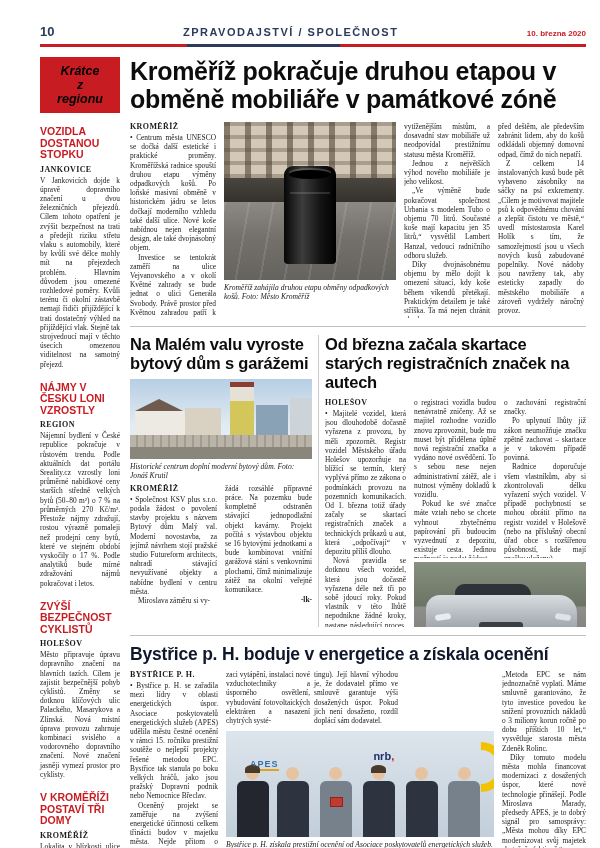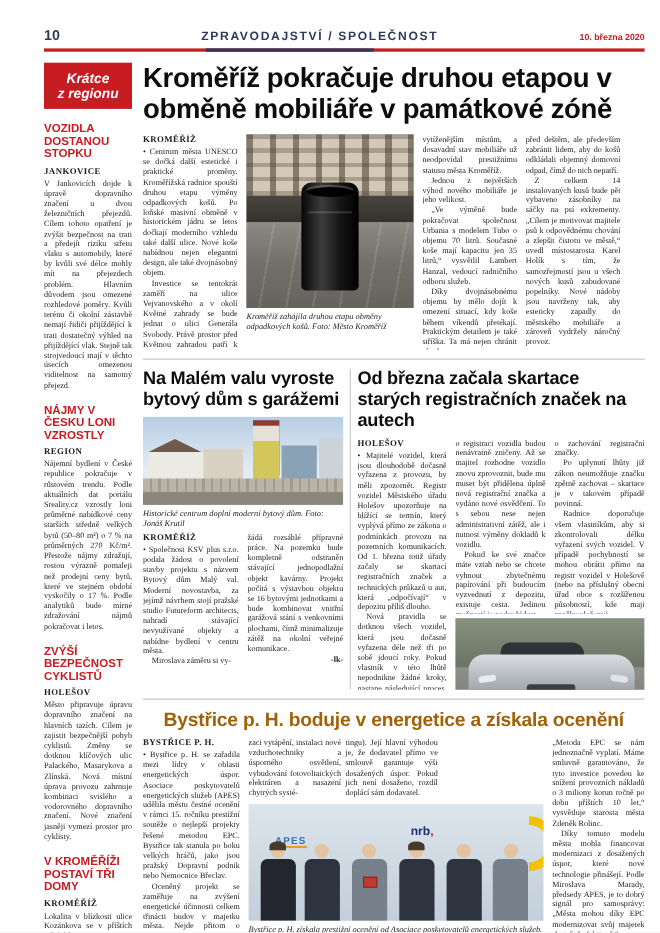--- a/index.html
+++ b/index.html
@@ -12,40 +12,40 @@
   .hdr .sect{font-family:"Liberation Sans",sans-serif;font-weight:bold;font-size:11px;
              letter-spacing:1.5px;color:#2c3a5c;}
   .hdr .date{font-family:"Liberation Sans",sans-serif;font-weight:bold;font-size:8px;color:#c81c23;}
   .hrule{height:3px;background:#c81c23;position:relative;margin-bottom:10px;}
   .hrule .navy{position:absolute;left:27%;width:28%;top:0;height:3px;background:#2c3a5c;}
   
   .content{display:flex;gap:10px;}
   .sidebar{width:80px;flex-shrink:0;}
   .main{width:456px;flex-shrink:0;}
   
-  .kratce{background:#c81c23;color:#ffffff;text-align:center;padding:7px 2px;margin-bottom:4px;}
+  .kratce{background:#c81c23;color:#000000;text-align:center;padding:7px 16px;margin-bottom:4px;}
   .kratce span{display:block;font-family:"Liberation Sans",sans-serif;font-weight:bold;
                font-style:italic;font-size:12.5px;line-height:14px;}
   .sb-item h3{margin:13px 0 4px 0;color:#c81c23;font-family:"Liberation Sans",sans-serif;
               font-weight:bold;font-size:10.5px;line-height:11.5px;}
   .dl{font-weight:bold;font-size:8px;letter-spacing:.4px;margin:0 0 2px 0;}
   .sb-item .bodytx{font-size:7.4px;line-height:9.2px;text-align:justify;}
   
   .bodytx p{margin:0;text-align:justify;font-size:7.4px;line-height:9.2px;}
   .bodytx p + p{text-indent:8px;}
   .signoff{text-align:right;font-size:7.4px;font-weight:bold;margin-top:1px;}
   .caption{font-style:italic;font-size:7.6px;line-height:9.4px;margin-top:3px;}
   .hdiv{border-top:1px solid #bfbfbf;margin:8px 0;}
   .vdiv{width:1px;background:#c9c9c9;margin:0 6px;}
   
   .a1-headline{font-family:"Liberation Sans",sans-serif;font-weight:bold;font-size:25px;
                line-height:28px;letter-spacing:-.3px;margin:0 0 9px 0;color:#0d0d0d;}
   .a1-body{display:flex;gap:8px;height:196px;overflow:hidden;}
   .a1-col{width:86px;flex-shrink:0;overflow:hidden;}
-  .a1-photo{width:152px;flex-shrink:0;}
+  .a1-photo{width:172px;flex-shrink:0;}
   
   .photo-main{height:158px;position:relative;overflow:hidden;background:#7a7672;}
   .pm-bldg{position:absolute;top:0;left:0;right:0;height:56px;background:#d3c9b6;
     background-image:repeating-linear-gradient(90deg,rgba(72,60,46,.55) 0 6px,transparent 6px 21px),
                      repeating-linear-gradient(0deg,rgba(72,60,46,.30) 0 4px,transparent 4px 13px);}
   .pm-band{position:absolute;top:56px;left:0;right:0;height:24px;
            background:linear-gradient(#4a463f,#34312b);}
   .pm-ground{position:absolute;top:80px;left:0;right:0;bottom:0;
     background:linear-gradient(#8d8a86,#74716d 45%,#65635e);}
   .pm-pave{position:absolute;top:80px;left:0;right:0;bottom:0;
@@ -87,21 +87,21 @@
      background:linear-gradient(#87917f,#6b7465 52%,#8e8e8a 54%,#7b7b77);}
   .car-body{position:absolute;left:7%;right:5%;bottom:7px;height:44px;
      background:linear-gradient(#dadde0,#aeb4ba 55%,#8e969d);border-radius:14px 18px 5px 5px;}
   .car-glass{position:absolute;left:24%;right:32%;bottom:44px;height:18px;background:#2e3338;
      border-radius:9px 11px 0 0;}
   .car-grille{position:absolute;left:38%;bottom:16px;width:44px;height:8px;background:#3a3f44;border-radius:3px;}
   .car-light-l{position:absolute;left:12%;bottom:26px;width:16px;height:6px;background:#e9ecef;border-radius:3px;transform:rotate(-8deg);}
   .car-light-r{position:absolute;right:9%;bottom:26px;width:16px;height:6px;background:#dfe3e6;border-radius:3px;transform:rotate(8deg);}
   
   .a4-headline{font-family:"Liberation Sans",sans-serif;font-weight:bold;font-size:17.5px;
-       line-height:20px;letter-spacing:-.2px;margin:0 0 6px 0;color:#a16207;text-align:center;}
+       line-height:20px;letter-spacing:-.2px;margin:0 0 6px 0;color:#0f172a;}
   .a4-body{display:flex;gap:8px;height:206px;overflow:hidden;}
   .a4-col1{width:88px;flex-shrink:0;overflow:hidden;}
   .a4-col5{width:84px;flex-shrink:0;overflow:hidden;}
   .a4-mid{width:268px;flex-shrink:0;display:flex;flex-direction:column;}
   .a4-midcols{display:flex;gap:4px;height:58px;overflow:hidden;}
   .a4-midcol{width:84px;flex-shrink:0;}
   
   .photo-group{height:106px;position:relative;overflow:hidden;margin-top:3px;
       background:linear-gradient(#dde5ec,#c2ceda);}
   .pg-apes{position:absolute;left:9%;top:26%;font-family:"Liberation Sans",sans-serif;

